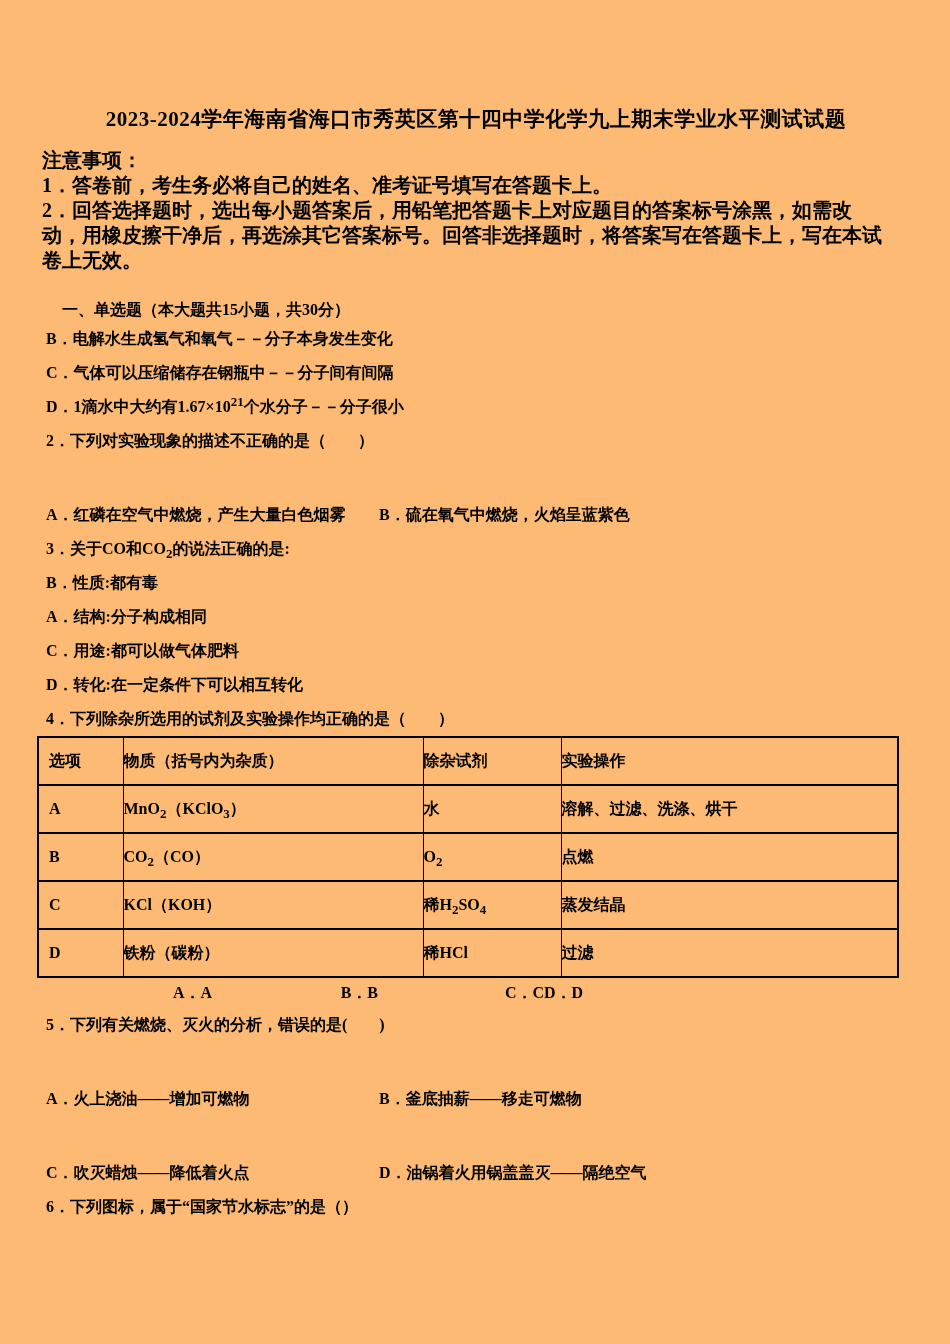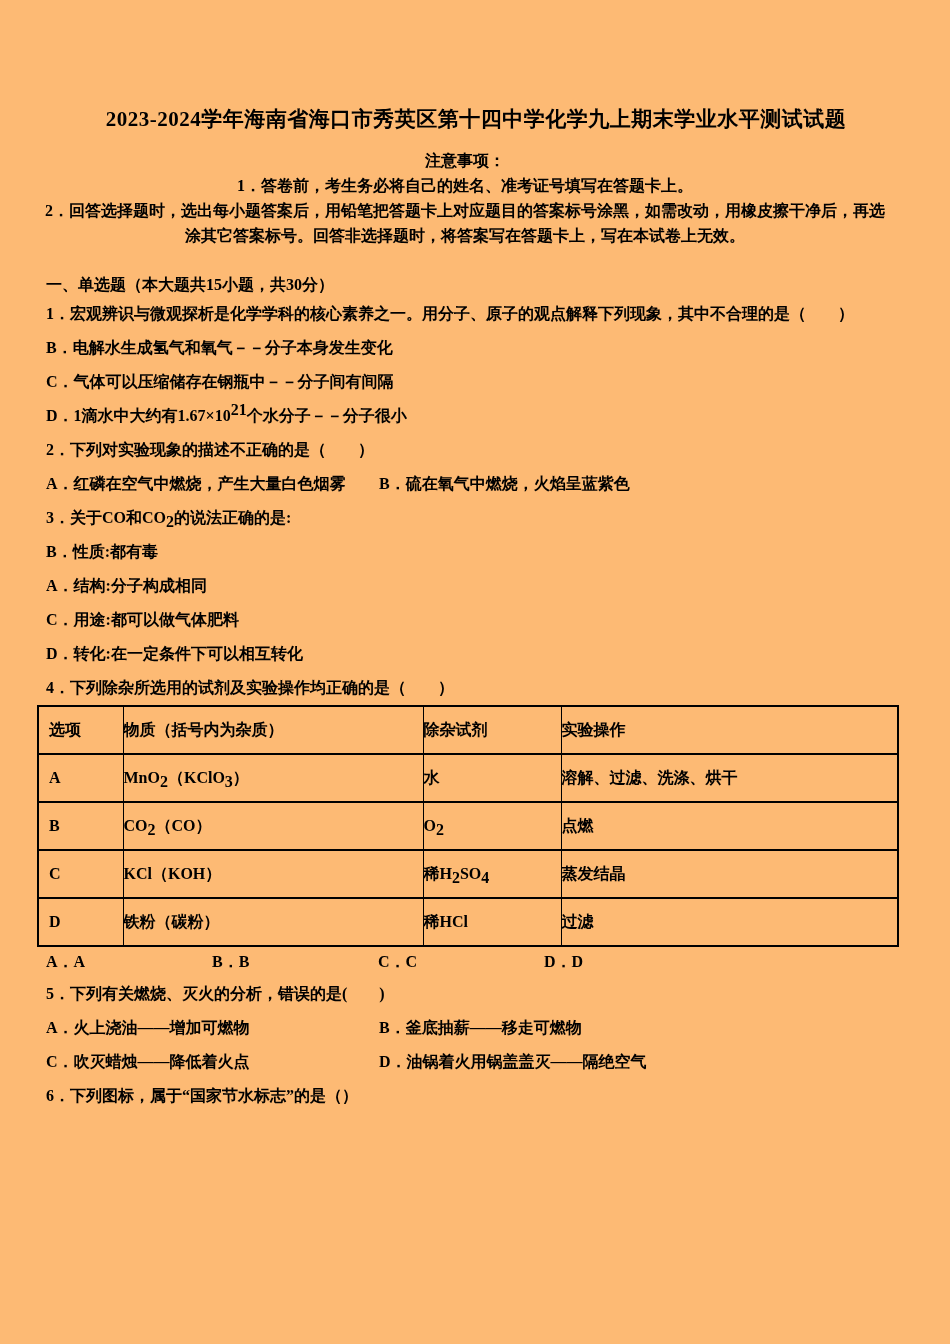--- a/index.html
+++ b/index.html
@@ -19,39 +19,39 @@
   }
   .title {
     font-size:21px;
     line-height:30px;
     text-align:center;
     font-weight:bold;
     margin-bottom:14px;
     letter-spacing:0.5px;
   }
   .notice { width:846px; }
-  .nline { font-size:16px; line-height:25px;text-align:center; }
+  .nline { font-size:20px; line-height:25px; }
   .sec {
     margin-top:25px;
     font-size:16px;
     line-height:24px;
-    margin-left:4px;
+    margin-left:20px;
   }
   .qline {
     font-size:16px;
     line-height:34px;
     margin-left:4px;
     white-space:nowrap;
   }
-  .optrow { display:flex; }
+  .optrow { display:flex;margin-top:40px; }
   .optrow .col-a { width:333px; flex:0 0 333px; }
   .ansrow { line-height:30px; display:flex; }
-  .ansrow span { width:166px; flex:0 0 166px; }
+  .ansrow span { width:166px; flex:0 0 166px;text-align:right; }
   .ansrow span:last-child { width:auto; flex:0 0 auto; }
-  sup, sub { font-size:16px; line-height:0; font-weight:bold; }
+  sup, sub { font-size:13px; line-height:0; font-weight:bold; }
   table.qtable {
     border-collapse:collapse;
     margin-left:-5px;
     width:860px;
     table-layout:fixed;
     border:2px solid #000;
   }
   table.qtable th, table.qtable td {
     border-left:1px solid #000;
     border-top:2px solid #000;
@@ -75,21 +75,20 @@
   <h1 class="title">2023-2024学年海南省海口市秀英区第十四中学化学九上期末学业水平测试试题</h1>
 
   <div class="notice">
     <p class="nline">注意事项：</p>
     <p class="nline">1．答卷前，考生务必将自己的姓名、准考证号填写在答题卡上。</p>
     <p class="nline">2．回答选择题时，选出每小题答案后，用铅笔把答题卡上对应题目的答案标号涂黑，如需改动，用橡皮擦干净后，再选涂其它答案标号。回答非选择题时，将答案写在答题卡上，写在本试卷上无效。</p>
   </div>
 
   <p class="sec">一、单选题（本大题共15小题，共30分）</p>
 
-  <p class="qline">1．宏观辨识与微观探析是化学学科的核心素养之一。用分子、原子的观点解释下列现象，其中不合理的是（　　）</p>
   <p class="qline">B．电解水生成氢气和氧气－－分子本身发生变化</p>
   <p class="qline">C．气体可以压缩储存在钢瓶中－－分子间有间隔</p>
   <p class="qline">D．1滴水中大约有1.67×10<sup>21</sup>个水分子－－分子很小</p>
 
   <p class="qline">2．下列对实验现象的描述不正确的是（　　）</p>
   <div class="qline optrow">
     <span class="col-a">A．红磷在空气中燃烧，产生大量白色烟雾</span>
     <span>B．硫在氧气中燃烧，火焰呈蓝紫色</span>
   </div>
 

